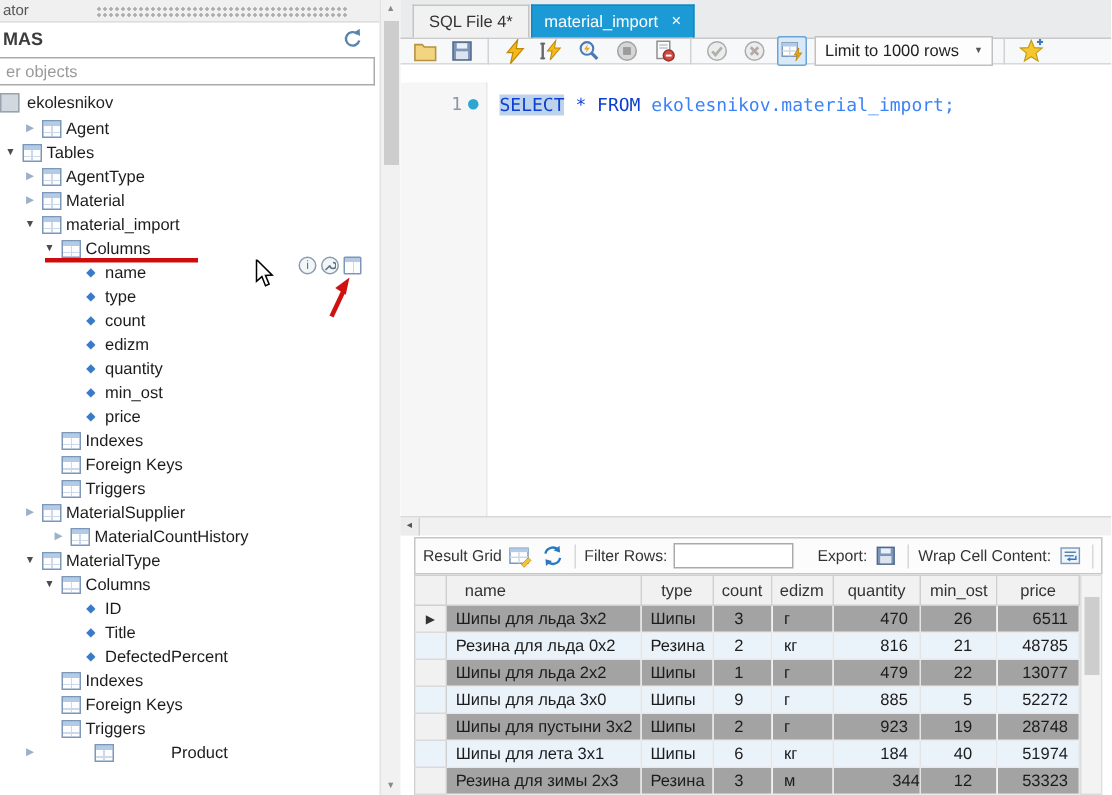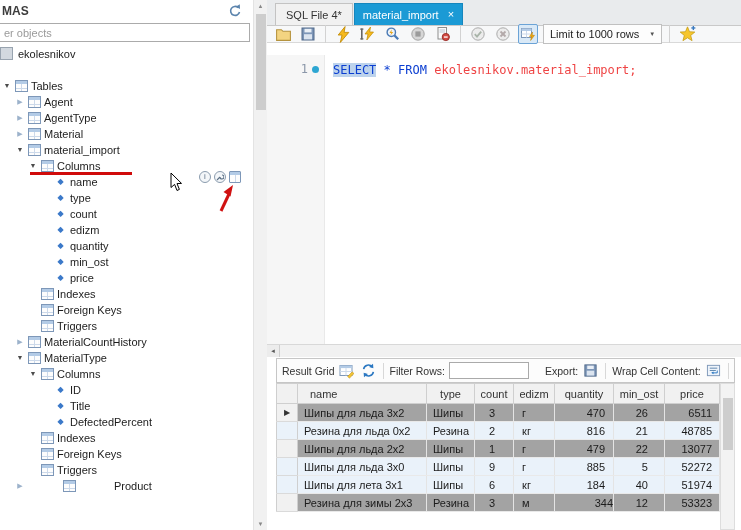--- a/index.html
+++ b/index.html
@@ -46,21 +46,21 @@
 .dd-arrow {font-size:6px;color:#555;}
 
 
 #editor {position:absolute;top:55px;left:0;width:474px;height:289px;background:#fff;}
 .gutter {position:absolute;left:0;top:0;bottom:0;width:58px;background:#f6f6f6;border-right:1px solid #e9e9e9;}
 .gline {display:flex;align-items:center;justify-content:flex-end;gap:4px;padding-right:5px;margin-top:7px;font-family:"DejaVu Sans Mono",monospace;font-size:12px;color:#8b97a9;}
 .stmt-dot {width:7px;height:7px;border-radius:50%;background:#2da6d2;font-size:0;flex:0 0 7px;}
 .code {position:absolute;left:66px;top:7px;font-family:"DejaVu Sans Mono",monospace;font-size:12px;line-height:16px;white-space:pre;}
 .seg-keyword {color:#0b3ed1;}
 .seg-keyword-selected {color:#0b3ed1;background:#bdd3ec;}
-.seg-default {color:#ef4444;}
+.seg-default {color:#3b82f6;}
 
 
 .hscroll {position:absolute;top:344px;left:0;width:474px;height:13px;background:#f1f1f1;border-top:1px solid #d8d8d8;}
 .hs-left {width:13px;height:12px;border-right:1px solid #cfcfcf;background:#ececec;font-size:7px;color:#555;text-align:center;line-height:12px;}
 
 
 .result-toolbar {position:absolute;top:358px;left:9px;width:459px;height:25px;border:1px solid #c6c6c6;background:#fcfcfc;display:flex;align-items:center;font-size:10.5px;color:#333;padding:0 5px;gap:4px;}
 .rt-sep {width:1px;height:16px;background:#d8d8d8;margin:0 2px;flex:0 0 1px;}
 .rt-label {white-space:nowrap;}
 .rt-input {width:80px;height:17px;border:1px solid #aaa;font-size:10.5px;padding:0 3px;font-family:inherit;}
@@ -85,114 +85,123 @@
 .hic.sq {border-radius:1px;background-color:#fdfdfd;border-color:#7d97b8;background-image:linear-gradient(#b3cbe6 0 3px,transparent 3px),linear-gradient(90deg,transparent 0 5px,#ccd9ea 5px 6px,transparent 6px);}
 .ann-cursor {position:absolute;left:170px;top:173px;z-index:7;}
 .ann-arrow {position:absolute;left:215px;top:183px;z-index:7;}
 </style>
 </head>
 <body>
 
 <div id="app">
 
   <div id="sidebar">
+    <div class="sb-top">
+      <span>ator</span>
+      <div class="grip"></div>
+    </div>
     <div class="schemas-bar">
       <span class="schemas-label">MAS</span>
       <svg class="schemas-refresh" width="16" height="16" viewBox="0 0 16 16">
           <path d="M12.5,9 a4.5,4.5 0 1,1 -1.3,-4.4" fill="none" stroke="#5b84ad" stroke-width="1.6"></path>
           <polygon points="12.8,1.2 13,6 8.8,3.8" fill="#5b84ad"></polygon>
         </svg>
     </div>
     <input class="filter-input" placeholder="er objects" style="">
     <div class="schema-row">
       <span class="schema-ic"></span>
       <span>ekolesnikov</span>
     </div>
     <div id="tree">
+        <div class="trow" style="padding-left: 15px;">
+          <span class="tw closed">▶</span>
+          <span class="ti"></span>
+          <span>Agent</span>
+        </div>
         <div class="trow" style="padding-left: 2px;">
           <span class="tw open">▼</span>
           <span class="ti"></span>
           <span>Tables</span>
         </div>
         <div class="trow" style="padding-left: 15px;">
           <span class="tw closed">▶</span>
           <span class="ti"></span>
-          <span>Agent</span>
+          <span>AgentType</span>
         </div>
         <div class="trow" style="padding-left: 15px;">
           <span class="tw closed">▶</span>
           <span class="ti"></span>
-          <span>AgentType</span>
+          <span>Material</span>
+        </div>
+        <div class="trow" style="padding-left: 15px;">
+          <span class="tw open">▼</span>
+          <span class="ti"></span>
+          <span>material_import</span>
+        </div>
+        <div class="trow" style="padding-left: 28px;">
+          <span class="tw open">▼</span>
+          <span class="ti"></span>
+          <span>Columns</span>
+        </div>
+        <div class="trow" style="padding-left: 41px;">
+          <span class="tw none"></span>
+          <span class="ti-diamond">◆</span>
+          <span>name</span>
+        </div>
+        <div class="trow" style="padding-left: 41px;">
+          <span class="tw none"></span>
+          <span class="ti-diamond">◆</span>
+          <span>type</span>
+        </div>
+        <div class="trow" style="padding-left: 41px;">
+          <span class="tw none"></span>
+          <span class="ti-diamond">◆</span>
+          <span>count</span>
+        </div>
+        <div class="trow" style="padding-left: 41px;">
+          <span class="tw none"></span>
+          <span class="ti-diamond">◆</span>
+          <span>edizm</span>
+        </div>
+        <div class="trow" style="padding-left: 41px;">
+          <span class="tw none"></span>
+          <span class="ti-diamond">◆</span>
+          <span>quantity</span>
+        </div>
+        <div class="trow" style="padding-left: 41px;">
+          <span class="tw none"></span>
+          <span class="ti-diamond">◆</span>
+          <span>min_ost</span>
+        </div>
+        <div class="trow" style="padding-left: 41px;">
+          <span class="tw none"></span>
+          <span class="ti-diamond">◆</span>
+          <span>price</span>
+        </div>
+        <div class="trow" style="padding-left: 28px;">
+          <span class="tw none"></span>
+          <span class="ti"></span>
+          <span>Indexes</span>
+        </div>
+        <div class="trow" style="padding-left: 28px;">
+          <span class="tw none"></span>
+          <span class="ti"></span>
+          <span>Foreign Keys</span>
+        </div>
+        <div class="trow" style="padding-left: 28px;">
+          <span class="tw none"></span>
+          <span class="ti"></span>
+          <span>Triggers</span>
         </div>
         <div class="trow" style="padding-left: 15px;">
           <span class="tw closed">▶</span>
           <span class="ti"></span>
-          <span>Material</span>
-        </div>
-        <div class="trow" style="padding-left: 15px;">
-          <span class="tw open">▼</span>
-          <span class="ti"></span>
-          <span>material_import</span>
-        </div>
-        <div class="trow" style="padding-left: 28px;">
-          <span class="tw open">▼</span>
-          <span class="ti"></span>
-          <span>Columns</span>
-        </div>
-        <div class="trow" style="padding-left: 41px;">
-          <span class="tw none"></span>
-          <span class="ti-diamond">◆</span>
-          <span>name</span>
-        </div>
-        <div class="trow" style="padding-left: 41px;">
-          <span class="tw none"></span>
-          <span class="ti-diamond">◆</span>
-          <span>type</span>
-        </div>
-        <div class="trow" style="padding-left: 41px;">
-          <span class="tw none"></span>
-          <span class="ti-diamond">◆</span>
-          <span>count</span>
-        </div>
-        <div class="trow" style="padding-left: 41px;">
-          <span class="tw none"></span>
-          <span class="ti-diamond">◆</span>
-          <span>edizm</span>
-        </div>
-        <div class="trow" style="padding-left: 41px;">
-          <span class="tw none"></span>
-          <span class="ti-diamond">◆</span>
-          <span>quantity</span>
-        </div>
-        <div class="trow" style="padding-left: 41px;">
-          <span class="tw none"></span>
-          <span class="ti-diamond">◆</span>
-          <span>min_ost</span>
-        </div>
-        <div class="trow" style="padding-left: 41px;">
-          <span class="tw none"></span>
-          <span class="ti-diamond">◆</span>
-          <span>price</span>
-        </div>
-        <div class="trow" style="padding-left: 28px;">
-          <span class="tw none"></span>
-          <span class="ti"></span>
-          <span>Indexes</span>
-        </div>
-        <div class="trow" style="padding-left: 28px;">
-          <span class="tw none"></span>
-          <span class="ti"></span>
-          <span>Foreign Keys</span>
-        </div>
-        <div class="trow" style="padding-left: 28px;">
-          <span class="tw none"></span>
-          <span class="ti"></span>
-          <span>Triggers</span>
-        </div>
-        <div class="trow" style="padding-left: 15px;">
+          <span>MaterialSupplier</span>
+        </div>
+        <div class="trow" style="padding-left: 15px; margin-left: 19px;">
           <span class="tw closed">▶</span>
           <span class="ti"></span>
           <span>MaterialCountHistory</span>
         </div>
         <div class="trow" style="padding-left: 15px;">
           <span class="tw open">▼</span>
           <span class="ti"></span>
           <span>MaterialType</span>
         </div>
         <div class="trow" style="padding-left: 28px;">
@@ -459,20 +468,30 @@
             <tr class="alt">
               <td class="selcell"></td>
               <td style="text-align: left; padding-left: 6px;">Шипы для льда 3x0</td>
               <td style="text-align: left; padding-left: 6px;">Шипы</td>
               <td style="text-align: right; padding-right: 18px;">9</td>
               <td style="text-align: left; padding-left: 8px;">г</td>
               <td style="text-align: right; padding-right: 8px;">885</td>
               <td style="text-align: right; padding-right: 16px;">5</td>
               <td style="text-align: right; padding-right: 7px;">52272</td>
             </tr>
+            <tr>
+              <td class="selcell"></td>
+              <td style="text-align: left; padding-left: 6px;">Шипы для пустыни 3x2</td>
+              <td style="text-align: left; padding-left: 6px;">Шипы</td>
+              <td style="text-align: right; padding-right: 18px;">2</td>
+              <td style="text-align: left; padding-left: 8px;">г</td>
+              <td style="text-align: right; padding-right: 8px;">923</td>
+              <td style="text-align: right; padding-right: 16px;">19</td>
+              <td style="text-align: right; padding-right: 7px;">28748</td>
+            </tr>
             <tr class="alt">
               <td class="selcell"></td>
               <td style="text-align: left; padding-left: 6px;">Шипы для лета 3x1</td>
               <td style="text-align: left; padding-left: 6px;">Шипы</td>
               <td style="text-align: right; padding-right: 18px;">6</td>
               <td style="text-align: left; padding-left: 8px;">кг</td>
               <td style="text-align: right; padding-right: 8px;">184</td>
               <td style="text-align: right; padding-right: 16px;">40</td>
               <td style="text-align: right; padding-right: 7px;">51974</td>
             </tr>

